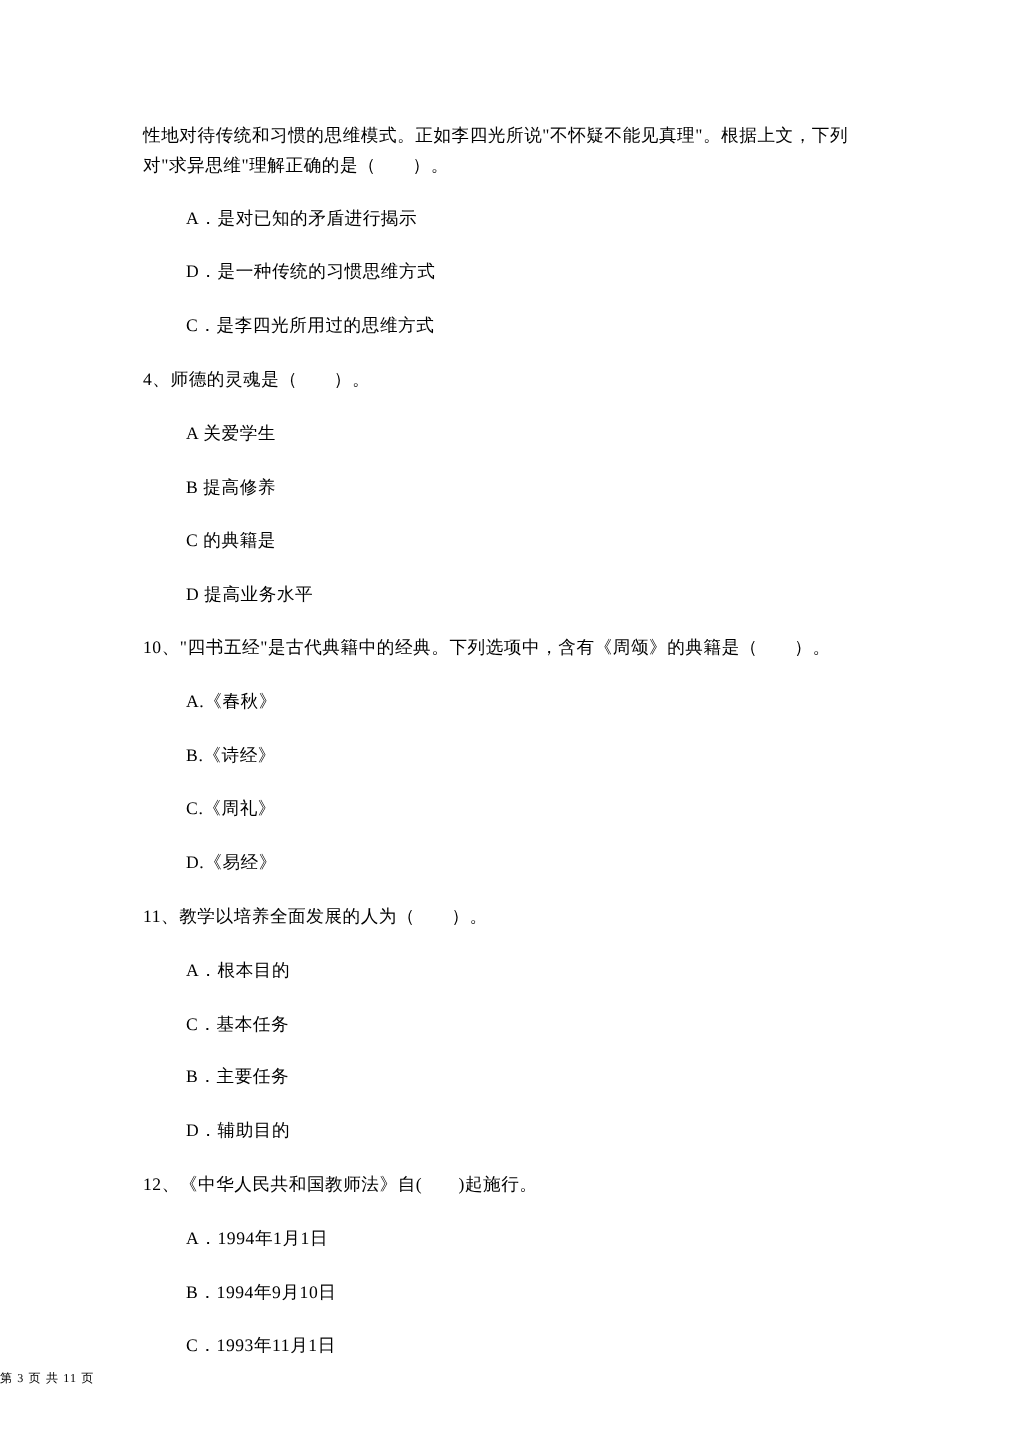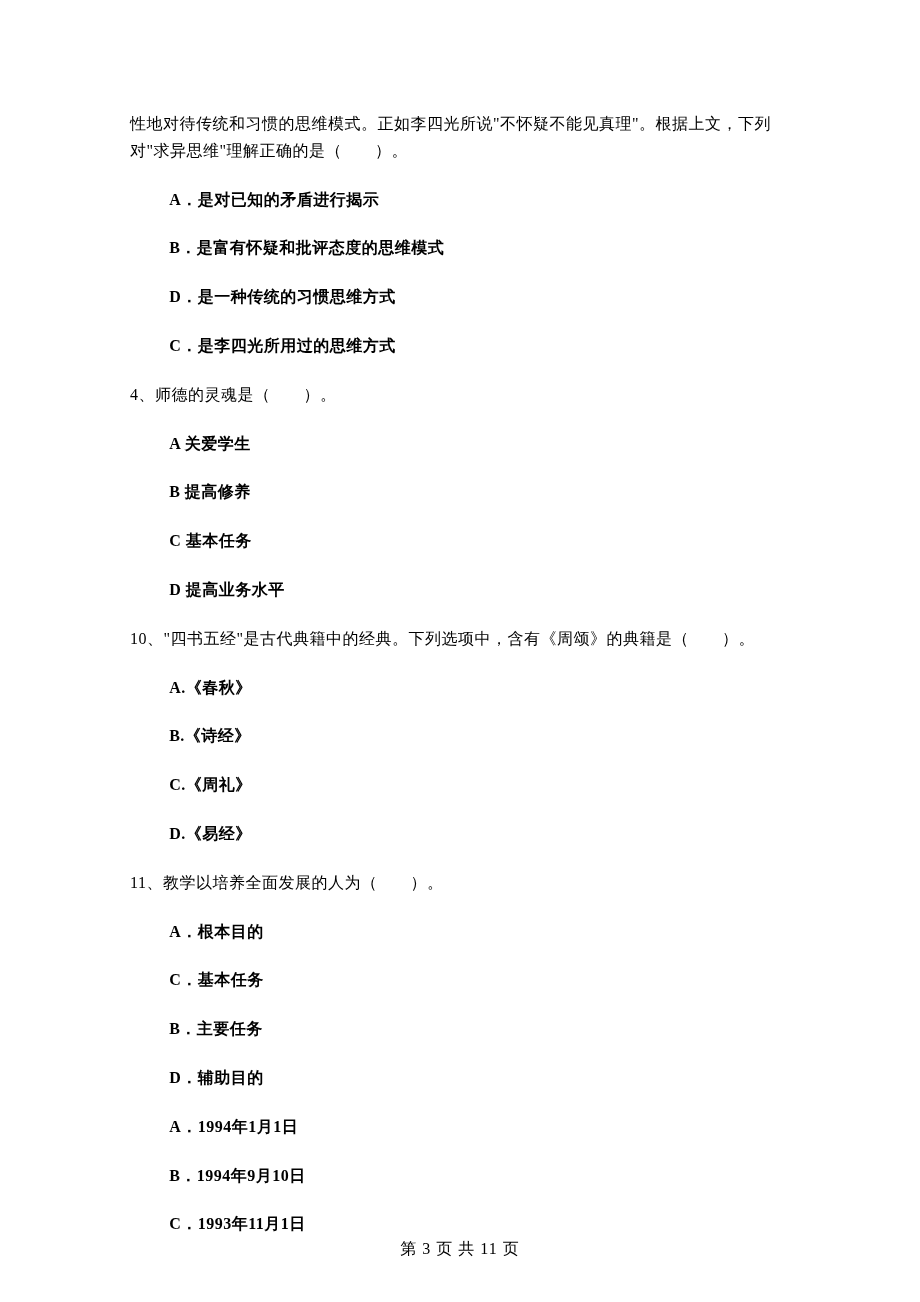--- a/index.html
+++ b/index.html
@@ -21,68 +21,66 @@
     line-height: 1.55;
     letter-spacing: 0.5px;
     margin-bottom: 24px;
     text-align: justify;
   }
   .option {
     padding-left: 2.45em;
     line-height: 1.55;
     letter-spacing: 0.5px;
     margin-bottom: 24px;
-    font-weight: bold;
   }
   .question {
     line-height: 1.55;
     letter-spacing: 0.5px;
     margin-bottom: 24px;
     text-align: justify;
   }
   .footer {
     position: absolute;
     bottom: 42px;
     left: 0;
     width: 100%;
-    text-align: center;
-    font-size: 16px;
+    font-size: 11px;
     letter-spacing: 1px;
   }
 </style>
 </head>
 <body>
 
 <div class="page">
 
   <div class="paragraph">性地对待传统和习惯的思维模式。正如李四光所说"不怀疑不能见真理"。根据上文，下列</div>
   <div class="paragraph" style="margin-top:-22px;">对"求异思维"理解正确的是（　　）。</div>
 
   <div class="option">A．是对已知的矛盾进行揭示</div>
-  <div class="option">B．是富有怀疑和批评态度的思维模式</div>
   <div class="option">D．是一种传统的习惯思维方式</div>
   <div class="option">C．是李四光所用过的思维方式</div>
 
   <div class="question">4、师德的灵魂是（　　）。</div>
   <div class="option">A 关爱学生</div>
   <div class="option">B 提高修养</div>
-  <div class="option">C 基本任务</div>
+  <div class="option">C 的典籍是</div>
   <div class="option">D 提高业务水平</div>
 
   <div class="question">10、"四书五经"是古代典籍中的经典。下列选项中，含有《周颂》的典籍是（　　）。</div>
   <div class="option">A.《春秋》</div>
   <div class="option">B.《诗经》</div>
   <div class="option">C.《周礼》</div>
   <div class="option">D.《易经》</div>
 
   <div class="question">11、教学以培养全面发展的人为（　　）。</div>
   <div class="option">A．根本目的</div>
   <div class="option">C．基本任务</div>
   <div class="option">B．主要任务</div>
   <div class="option">D．辅助目的</div>
 
+  <div class="question">12、《中华人民共和国教师法》自(　　)起施行。</div>
   <div class="option">A．1994年1月1日</div>
   <div class="option">B．1994年9月10日</div>
   <div class="option">C．1993年11月1日</div>
 
   <div class="footer">第 3 页 共 11 页</div>
 
 </div>
 
 </body></html>

